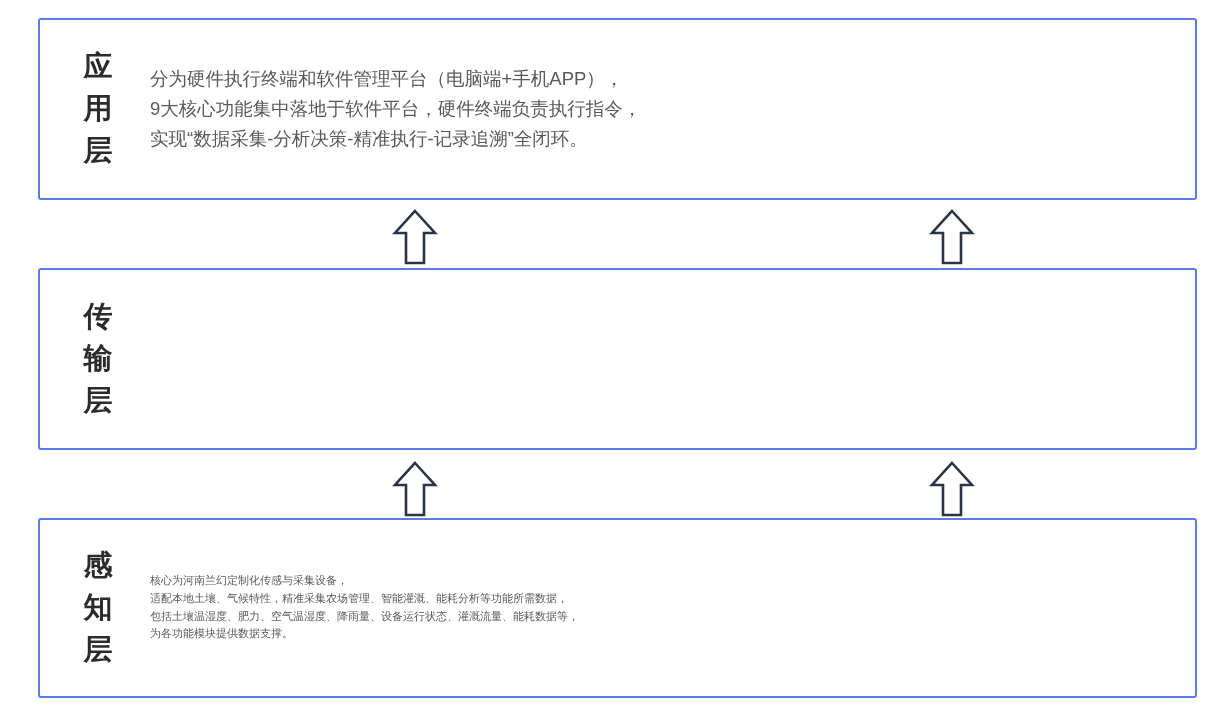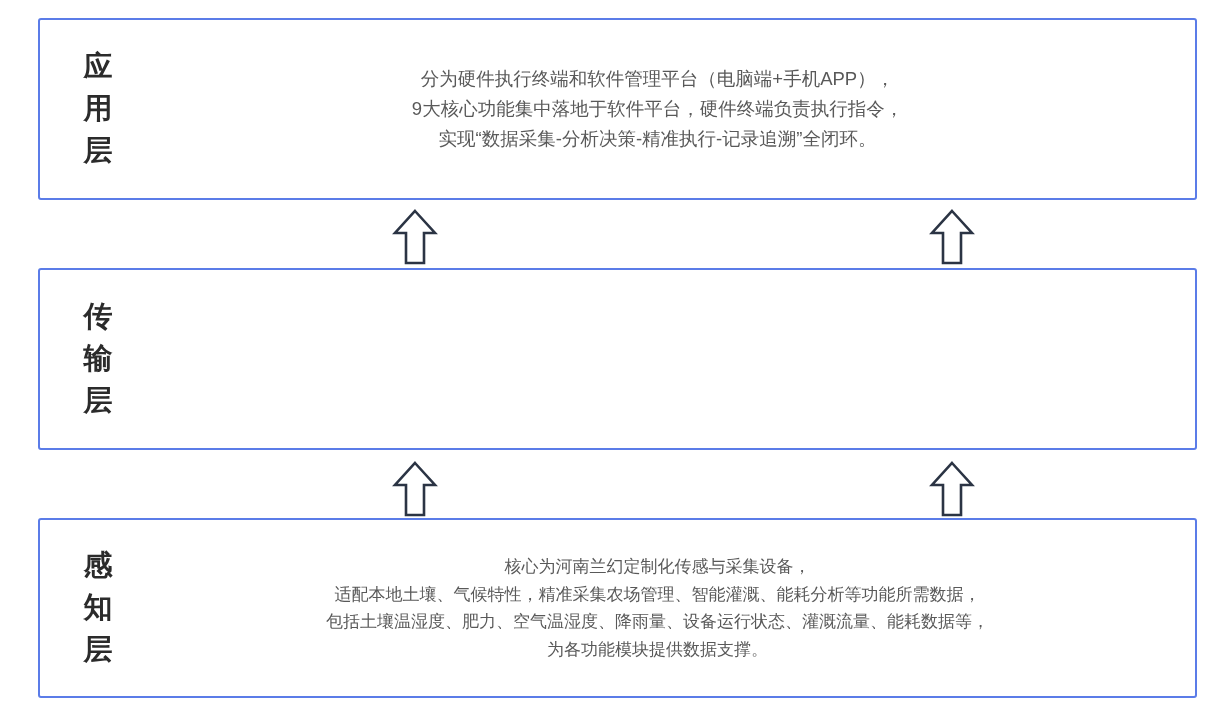--- a/index.html
+++ b/index.html
@@ -57,28 +57,28 @@
     user-select: none;
   }
 
   
   .layer-text {
     position: absolute;
     left: 110px;
     right: 30px;
     top: 50%;
     transform: translateY(-50%);
-    text-align: center;
+    text-align: left;
     color: #595959;
     font-size: 18.5px;
     line-height: 1.62;
     white-space: pre-line;
   }
   #text-perception {
-    font-size: 17px;
+    font-size: 11px;
     line-height: 1.62;
   }
 
   
   .arrow {
     position: absolute;
     width: 46px;
     height: 58px;
   }
   .arrow svg { display: block; width: 100%; height: 100%; }

